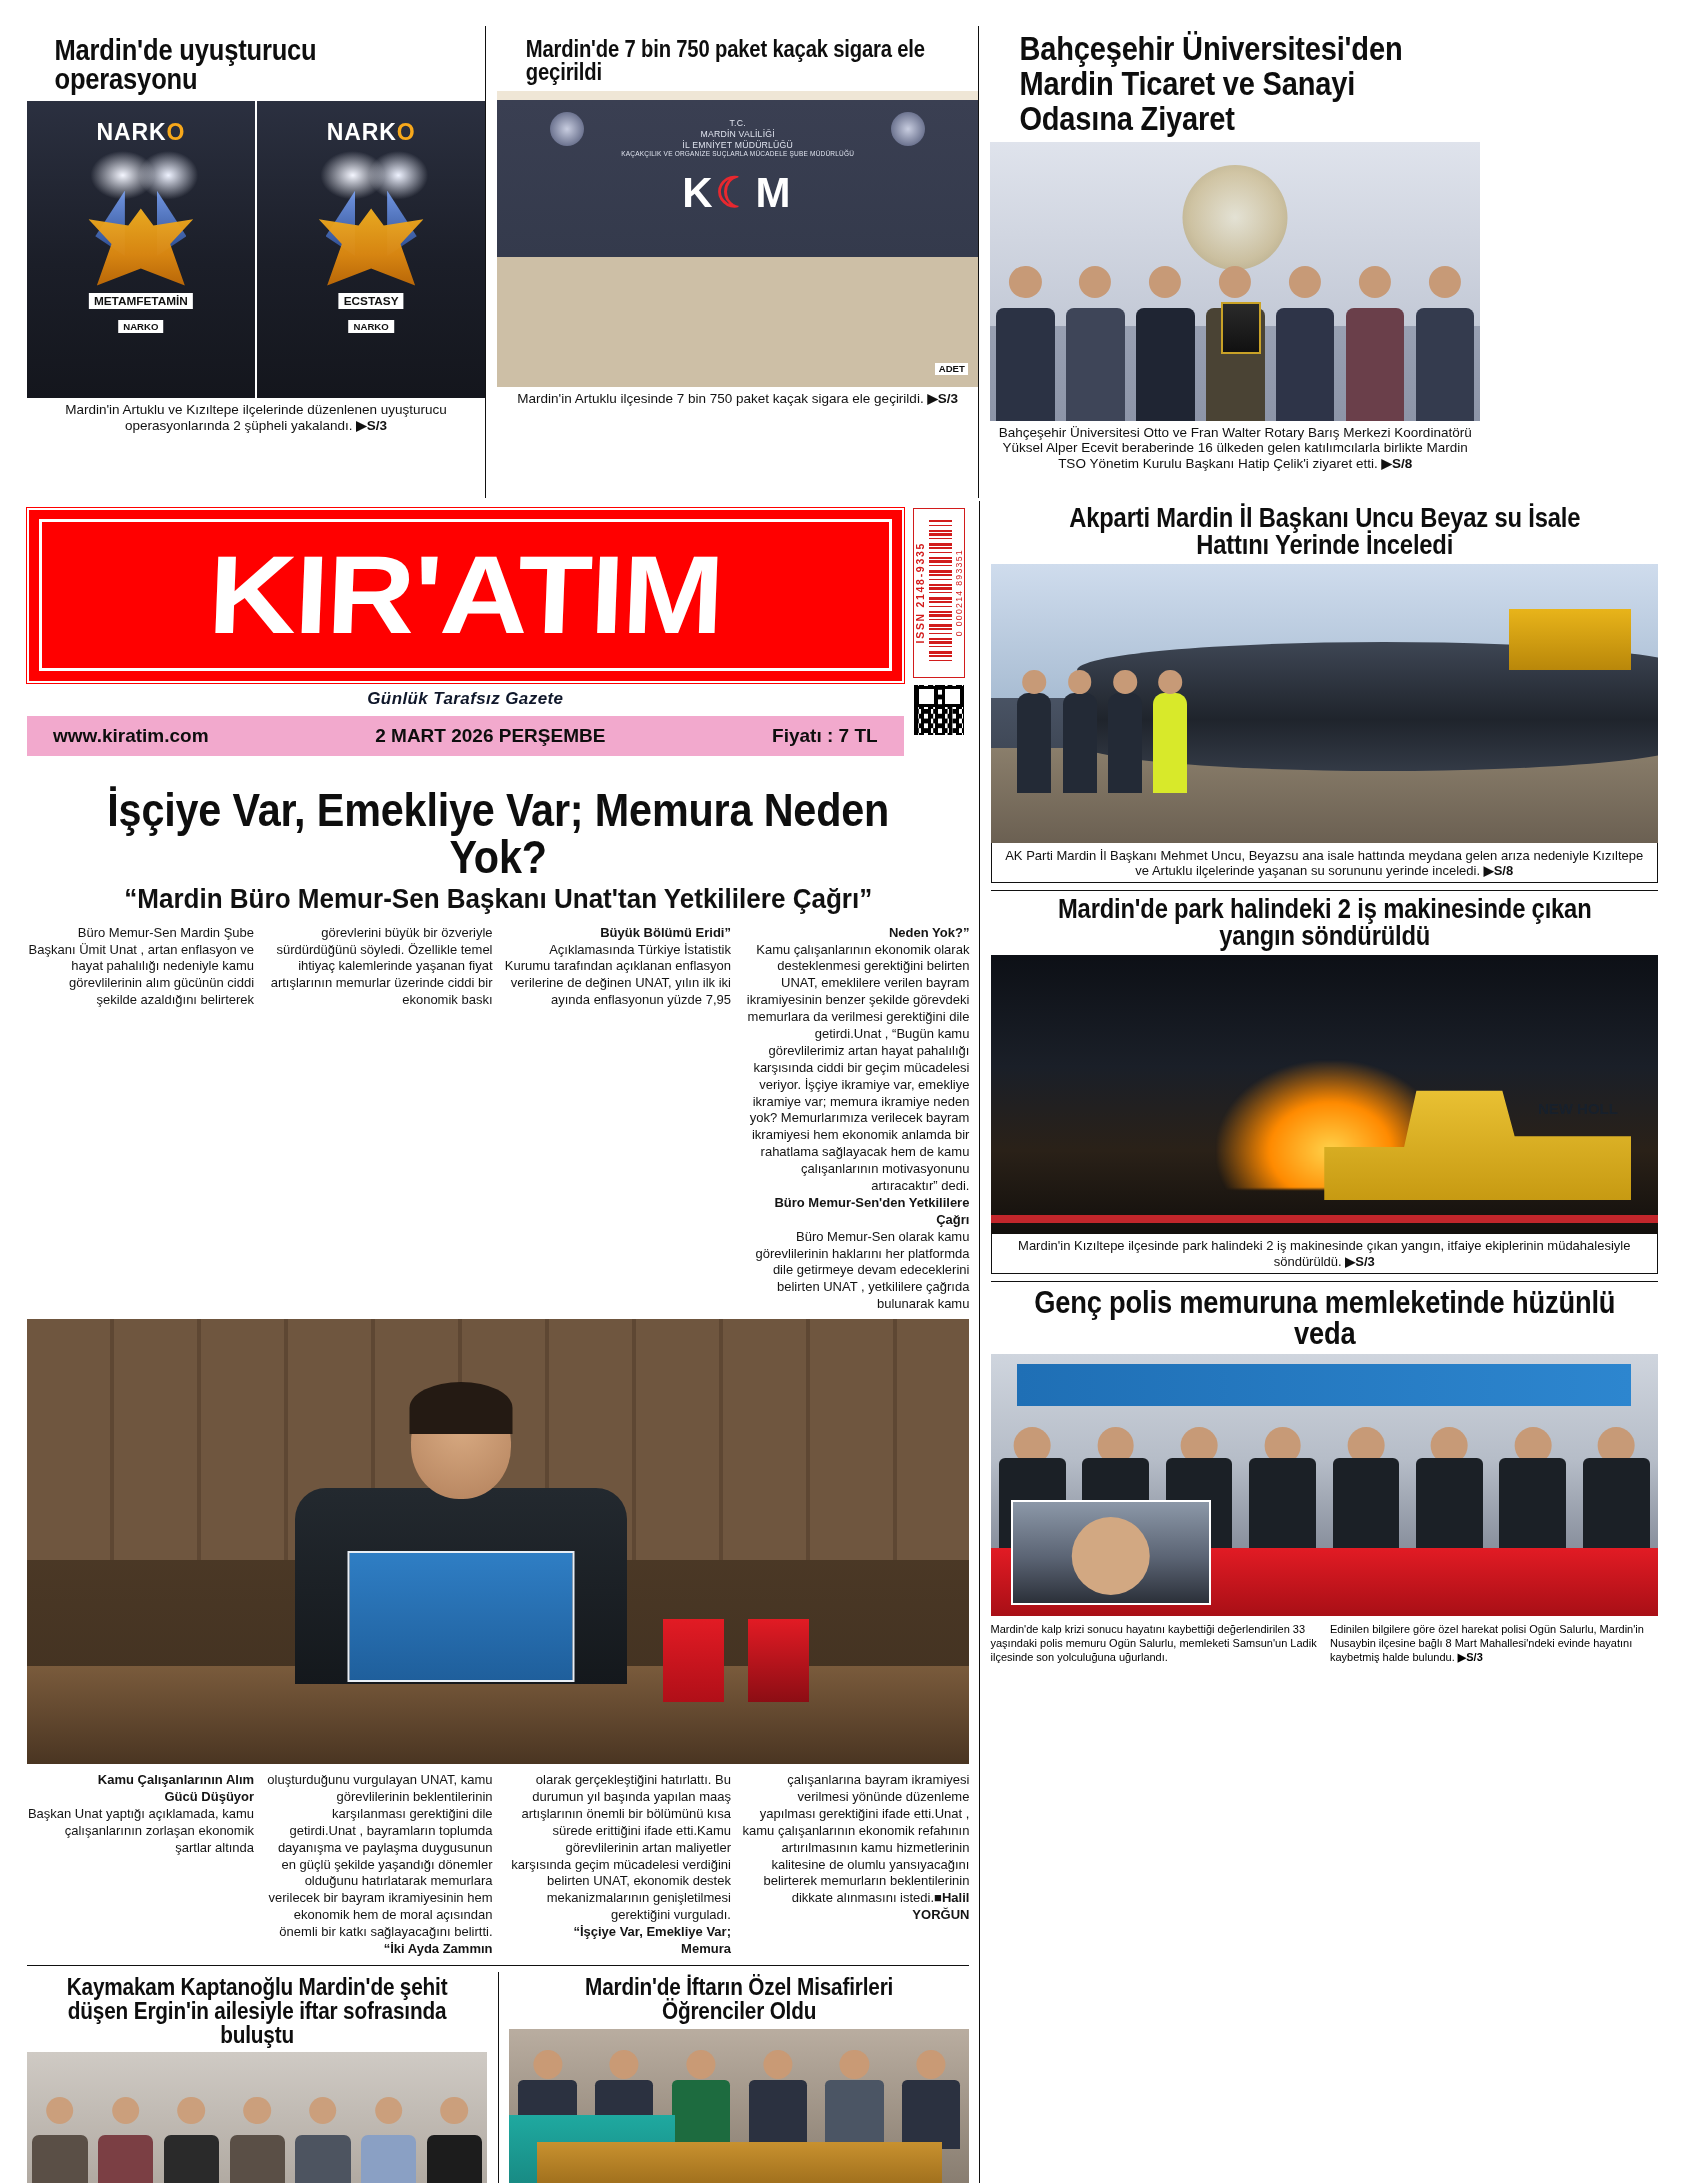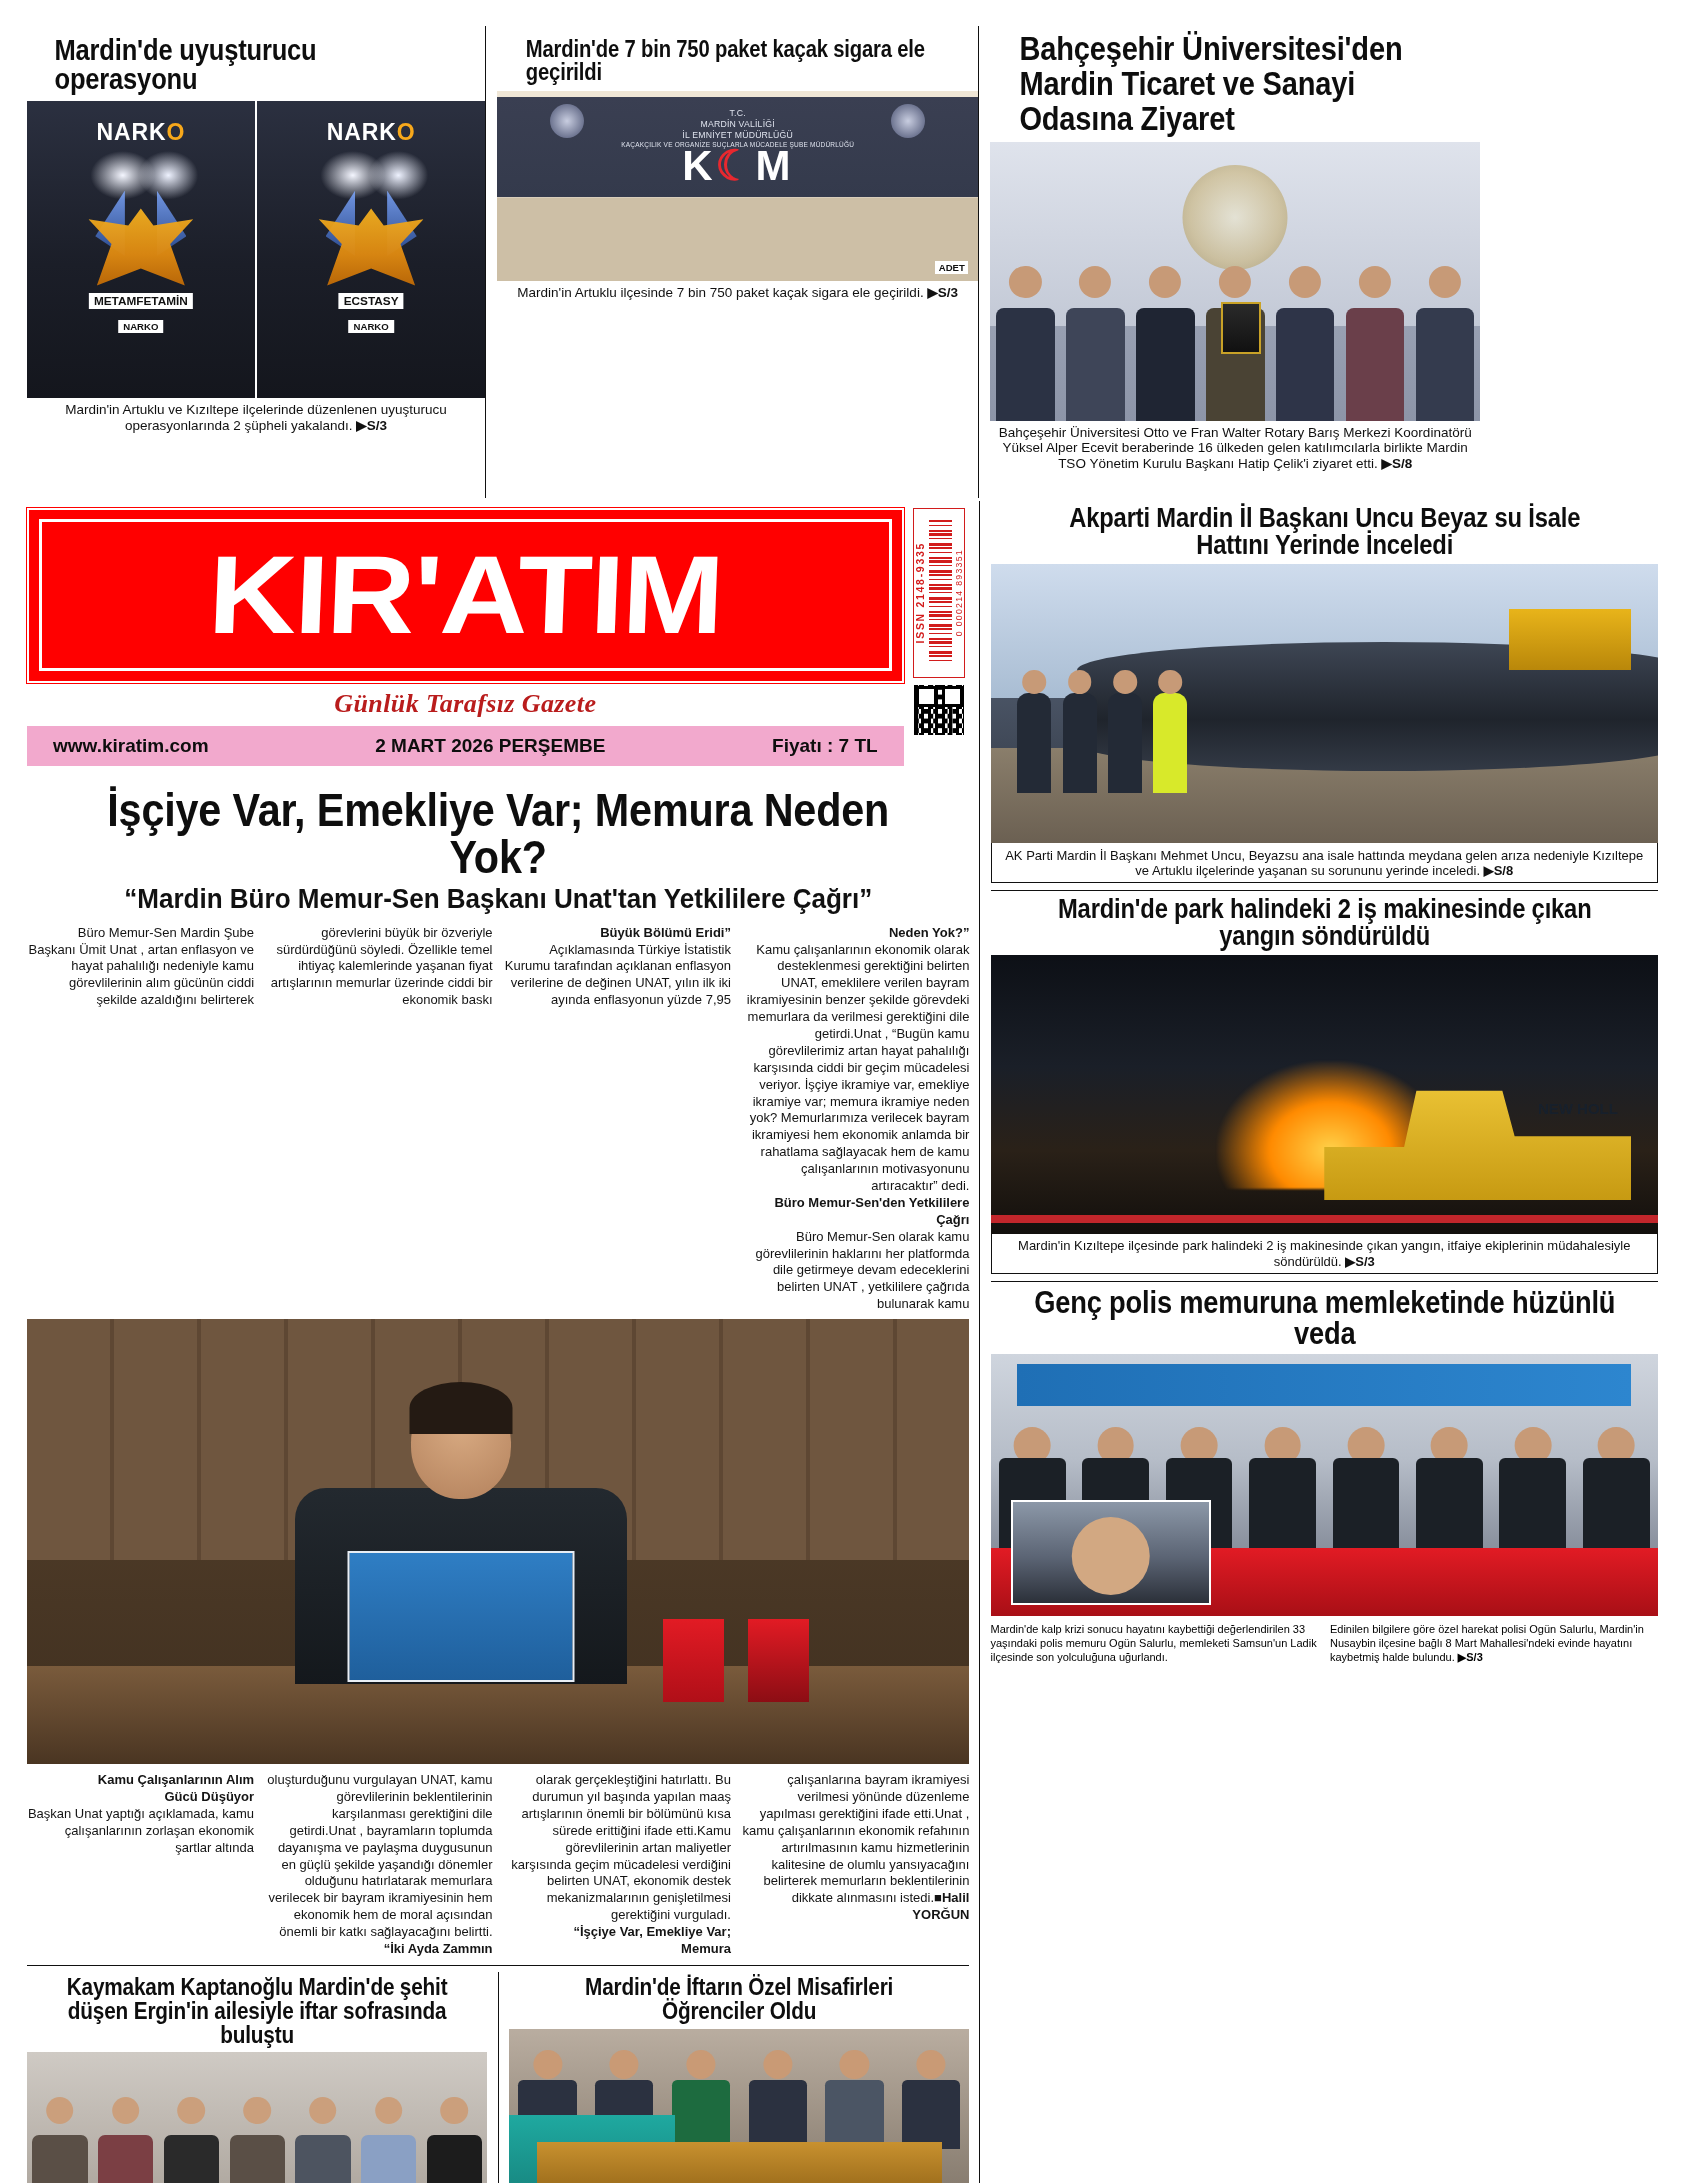--- a/index.html
+++ b/index.html
@@ -85,21 +85,21 @@
   .narco .lbl.a { bottom:30%; font-size:11.8px; }
   .narco .lbl.b { bottom:22%; font-size:9.6px; }
   .narco .tag {
     position:absolute; left:50%; top:6%; transform:translateX(-50%);
     color:#fff; font-weight:bold; font-size:23px; letter-spacing:0.9px;
     font-family:"Liberation Sans Narrow","Liberation Sans",sans-serif;
   }
   .narco .tag span { color:#f7a81b; }
 
   .kom {
-    height:190px;
+    height:296px;
     background:
       linear-gradient(180deg,#efe6d6 0%,#efe6d6 3%, #3a3f52 3%, #343a4c 56%, #d8cdbb 56%, #cfc3ae 100%);
     position:relative; overflow:hidden;
   }
   .kom .hdr{
     position:absolute; left:50%; transform:translateX(-50%); top:9%;
     color:#dfe3ee; text-align:center; line-height:1.25;
     font-family:"Liberation Sans Narrow","Liberation Sans",sans-serif;
     font-size:8.7px; letter-spacing:0.2px;
   }
@@ -181,23 +181,23 @@
     border:3.1px solid #fff;
   }
   .mast-word{
     position:relative; z-index:2;
     font-family:"Liberation Sans Narrow","Liberation Sans",sans-serif;
     font-weight:bold; font-size:111px; color:#fff;
     letter-spacing:-1.7px; line-height:1;
     transform:scaleX(1.1) skewX(-2deg);
   }
   .mast-slogan{
-    text-align:center; color:#b91c1c; font-weight:bold;
-    font-family:Liberation Serif, serif; font-style:italic;
-    font-size:26px; margin-top:6.1px; letter-spacing:0.4px;
+    text-align:center; color:#0f172a; font-weight:bold;
+    font-family:Liberation Sans, sans-serif; font-style:italic;
+    font-size:17px; margin-top:6.1px; letter-spacing:0.4px;
   }
   .infobar{
     margin-top:7px; background:#f2a9cd; height:40px;
     display:flex; align-items:center; justify-content:space-between;
     padding:0 26px;
     font-family:"Liberation Sans Narrow","Liberation Sans",sans-serif;
     font-weight:bold; font-size:19px; color:#0e0e0e;
   }
 
   .mast-right{ width:61px; margin-left:9.6px; position:relative; }

